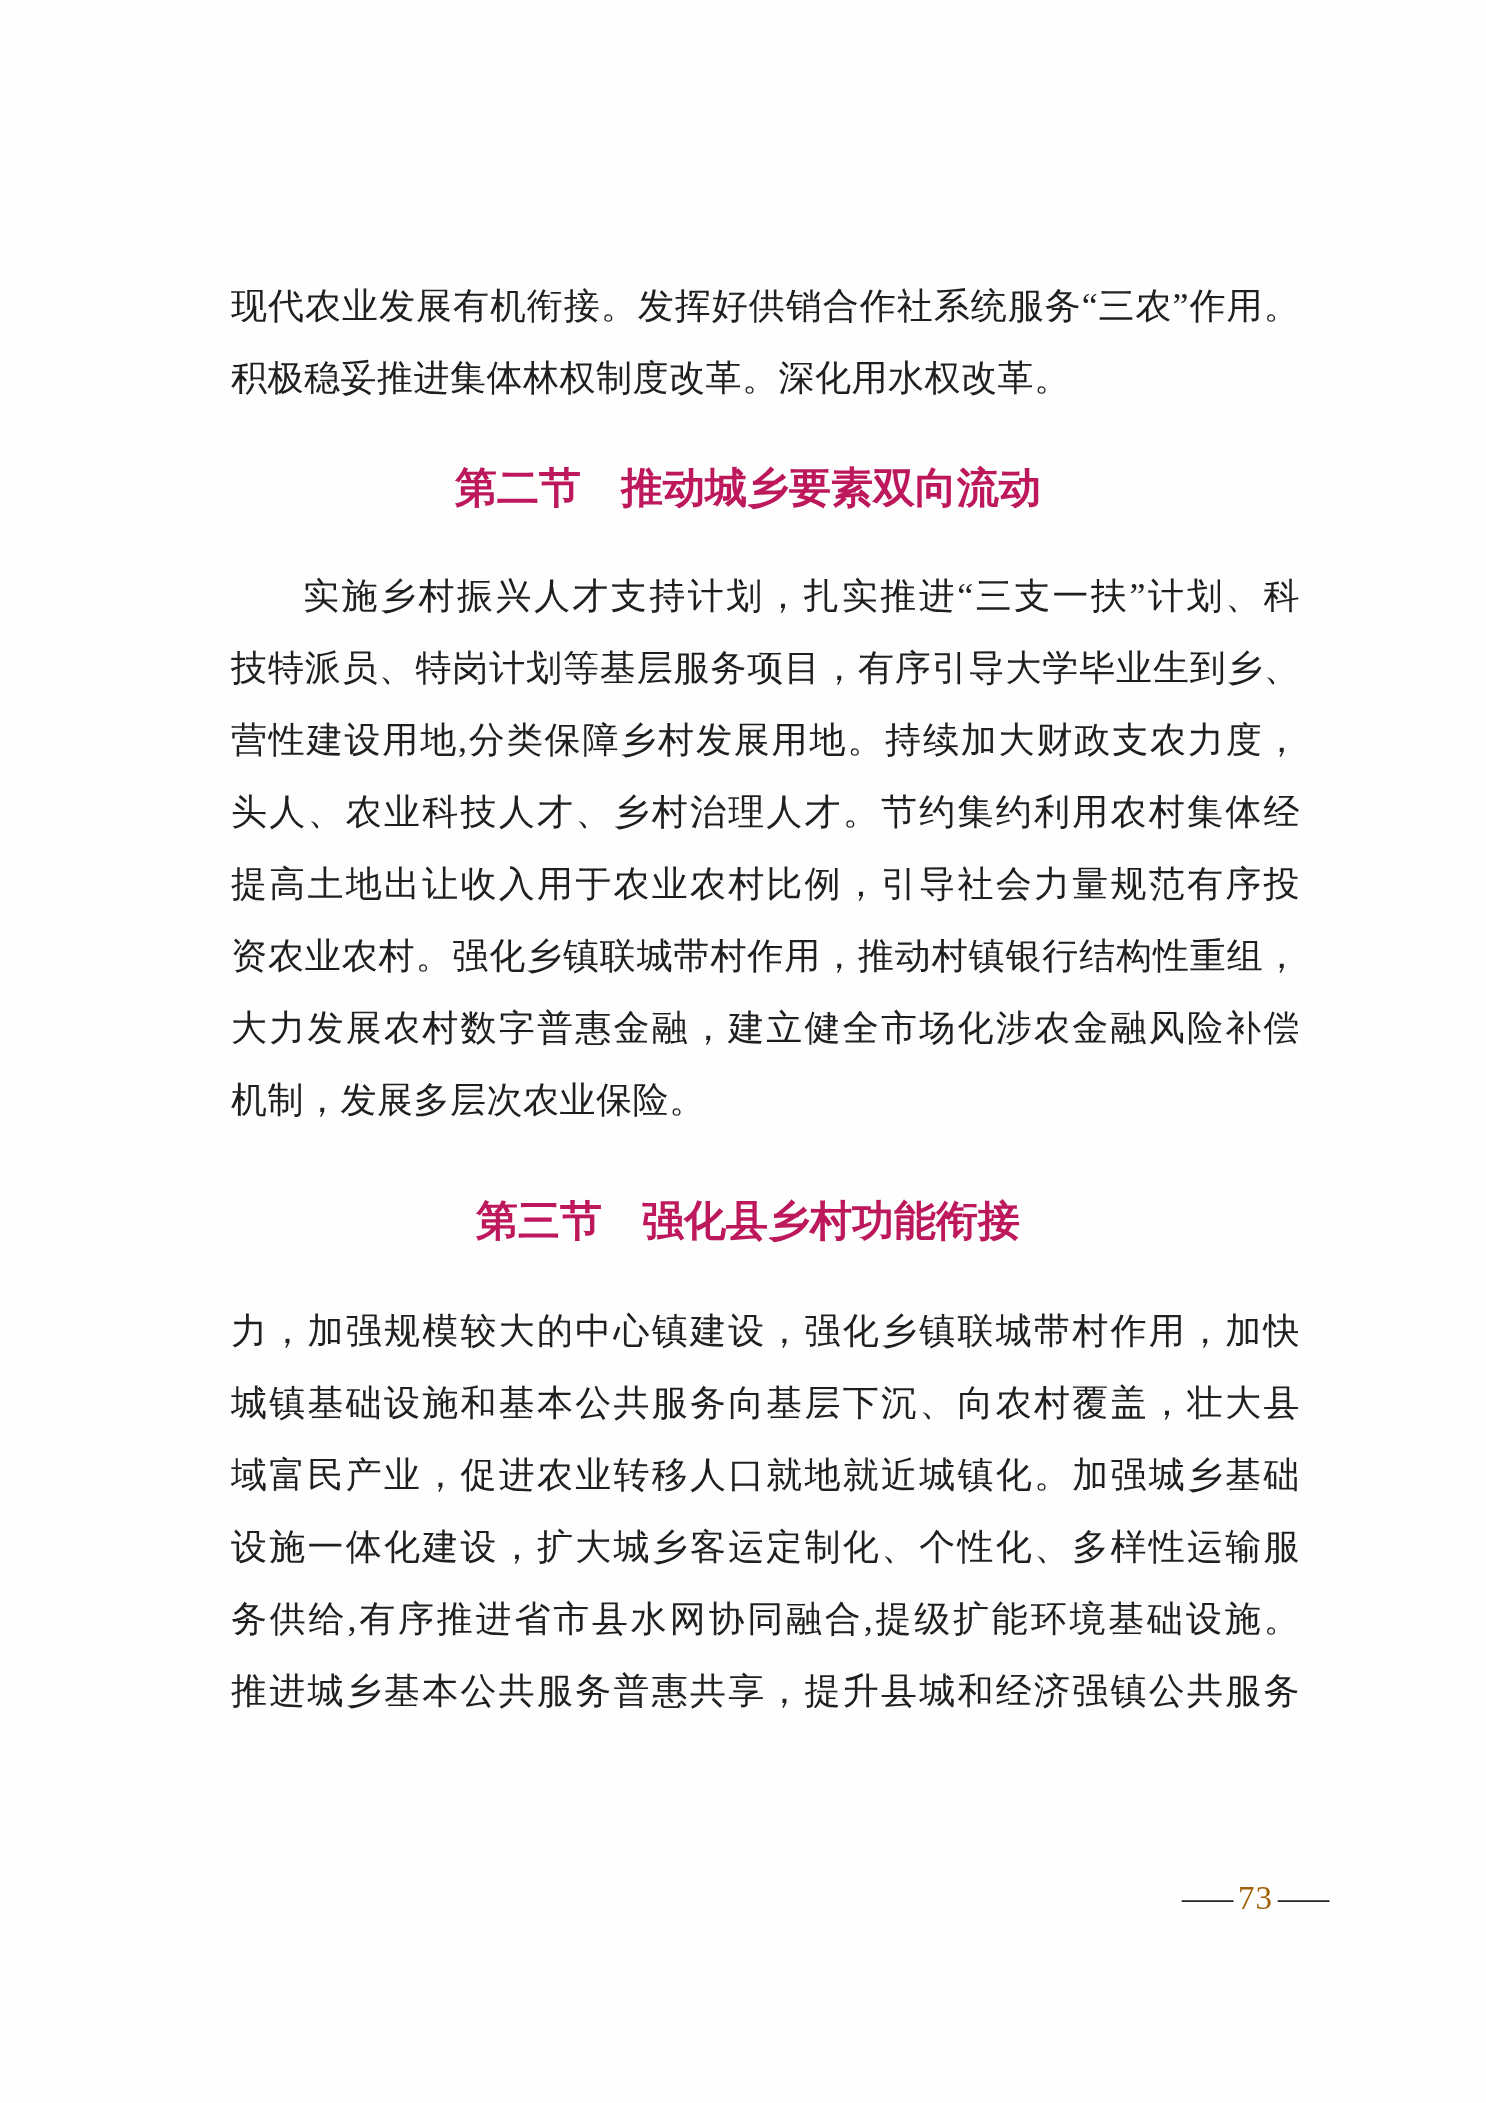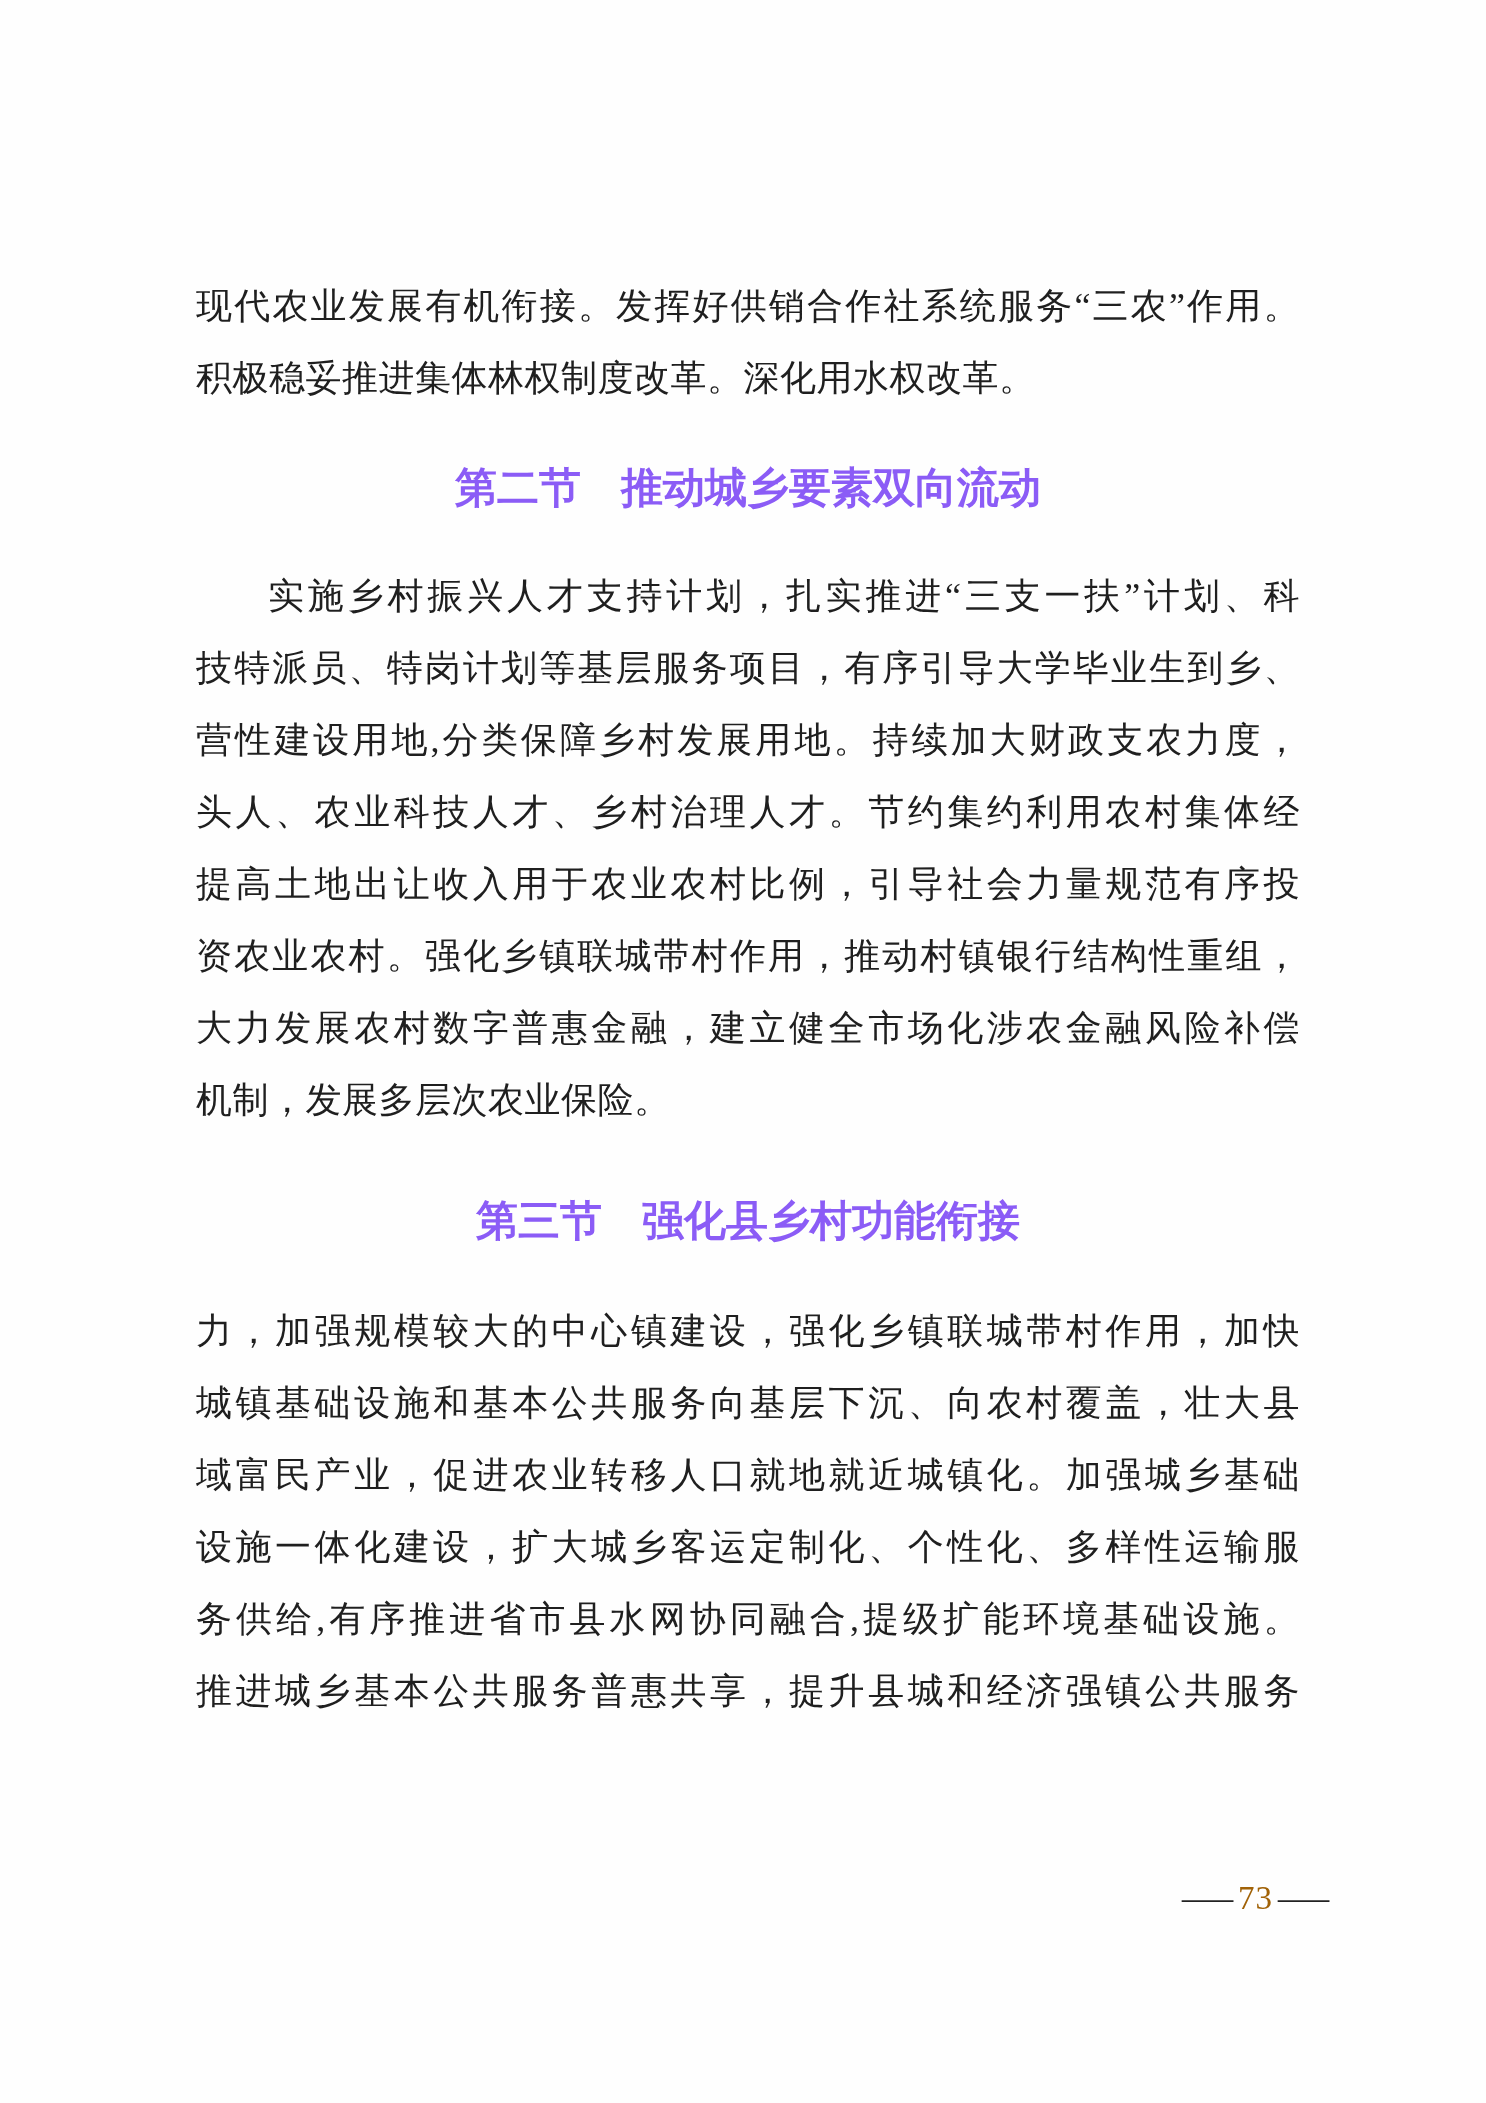--- a/index.html
+++ b/index.html
@@ -23,30 +23,31 @@
   .para { margin: 0; }
   .line {
     display: block;
     font-size: 36px;
     line-height: 72px;
     text-align: justify;
     text-align-last: left;
     text-justify: inter-character;
     letter-spacing: 0.5px;
     white-space: normal;
+    margin-left: 35px;
   }
   .line.full { text-align-last: justify; }
   .line.indent { text-indent: 2em; }
   .heading {
     display: flex;
     justify-content: center;
     align-items: baseline;
     font-size: 42px;
     font-weight: bold;
-    color: #8b5cf6;
+    color: #be185d;
     line-height: 60px;
     margin: 0;
   }
   .heading .h-num { margin-right: 0.95em; }
   .heading-2 { margin-top: 44px; margin-bottom: 42px; }
   .heading-3 { margin-top: 55px; margin-bottom: 44px; }
   .para-2 { margin-bottom: 0; }
   .footer {
     position: absolute;
     right: 166px; top: 1878px;

